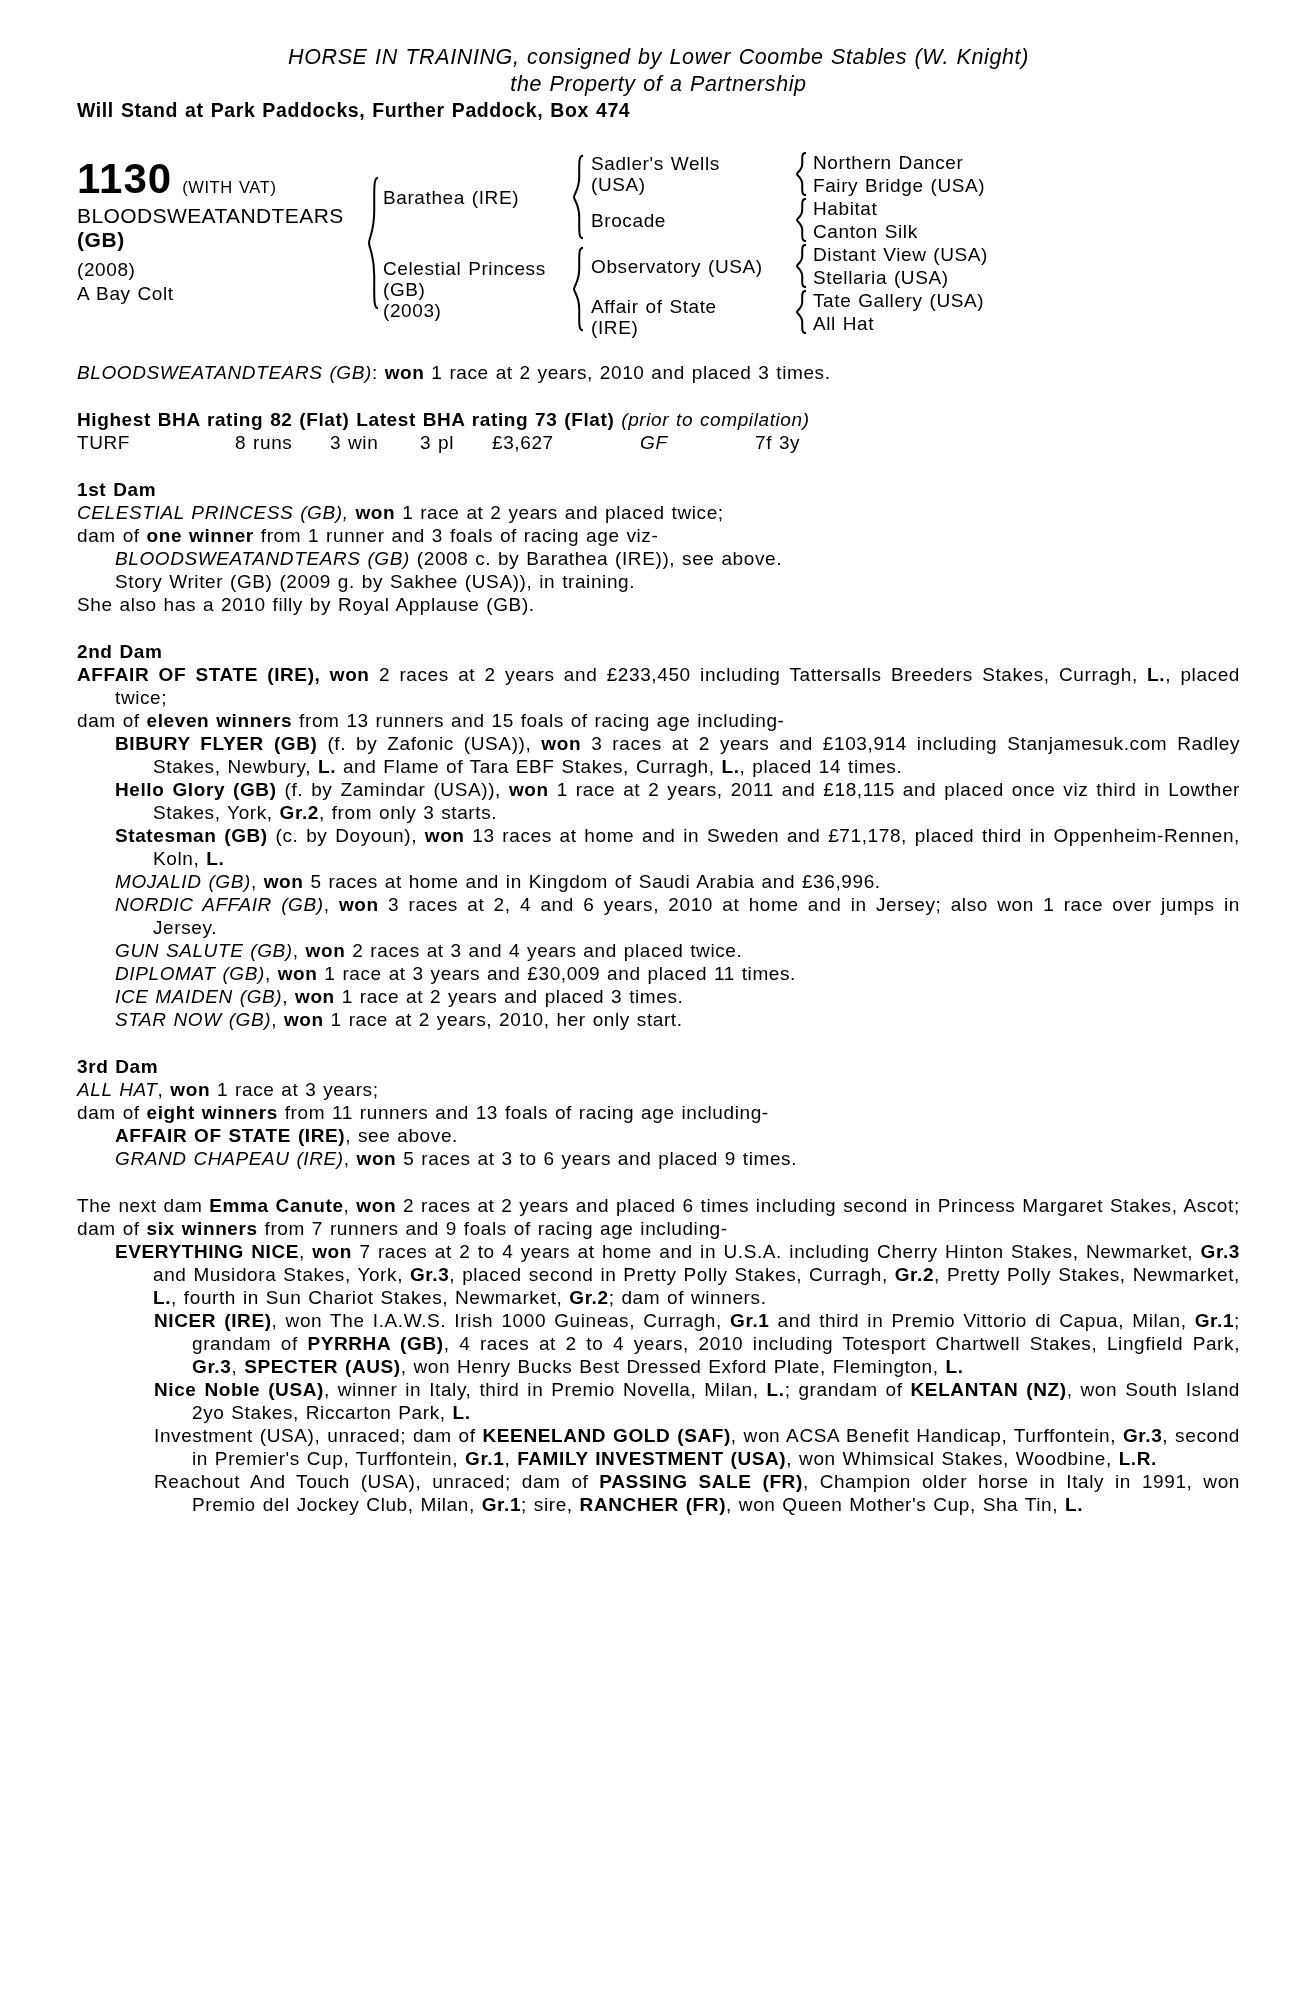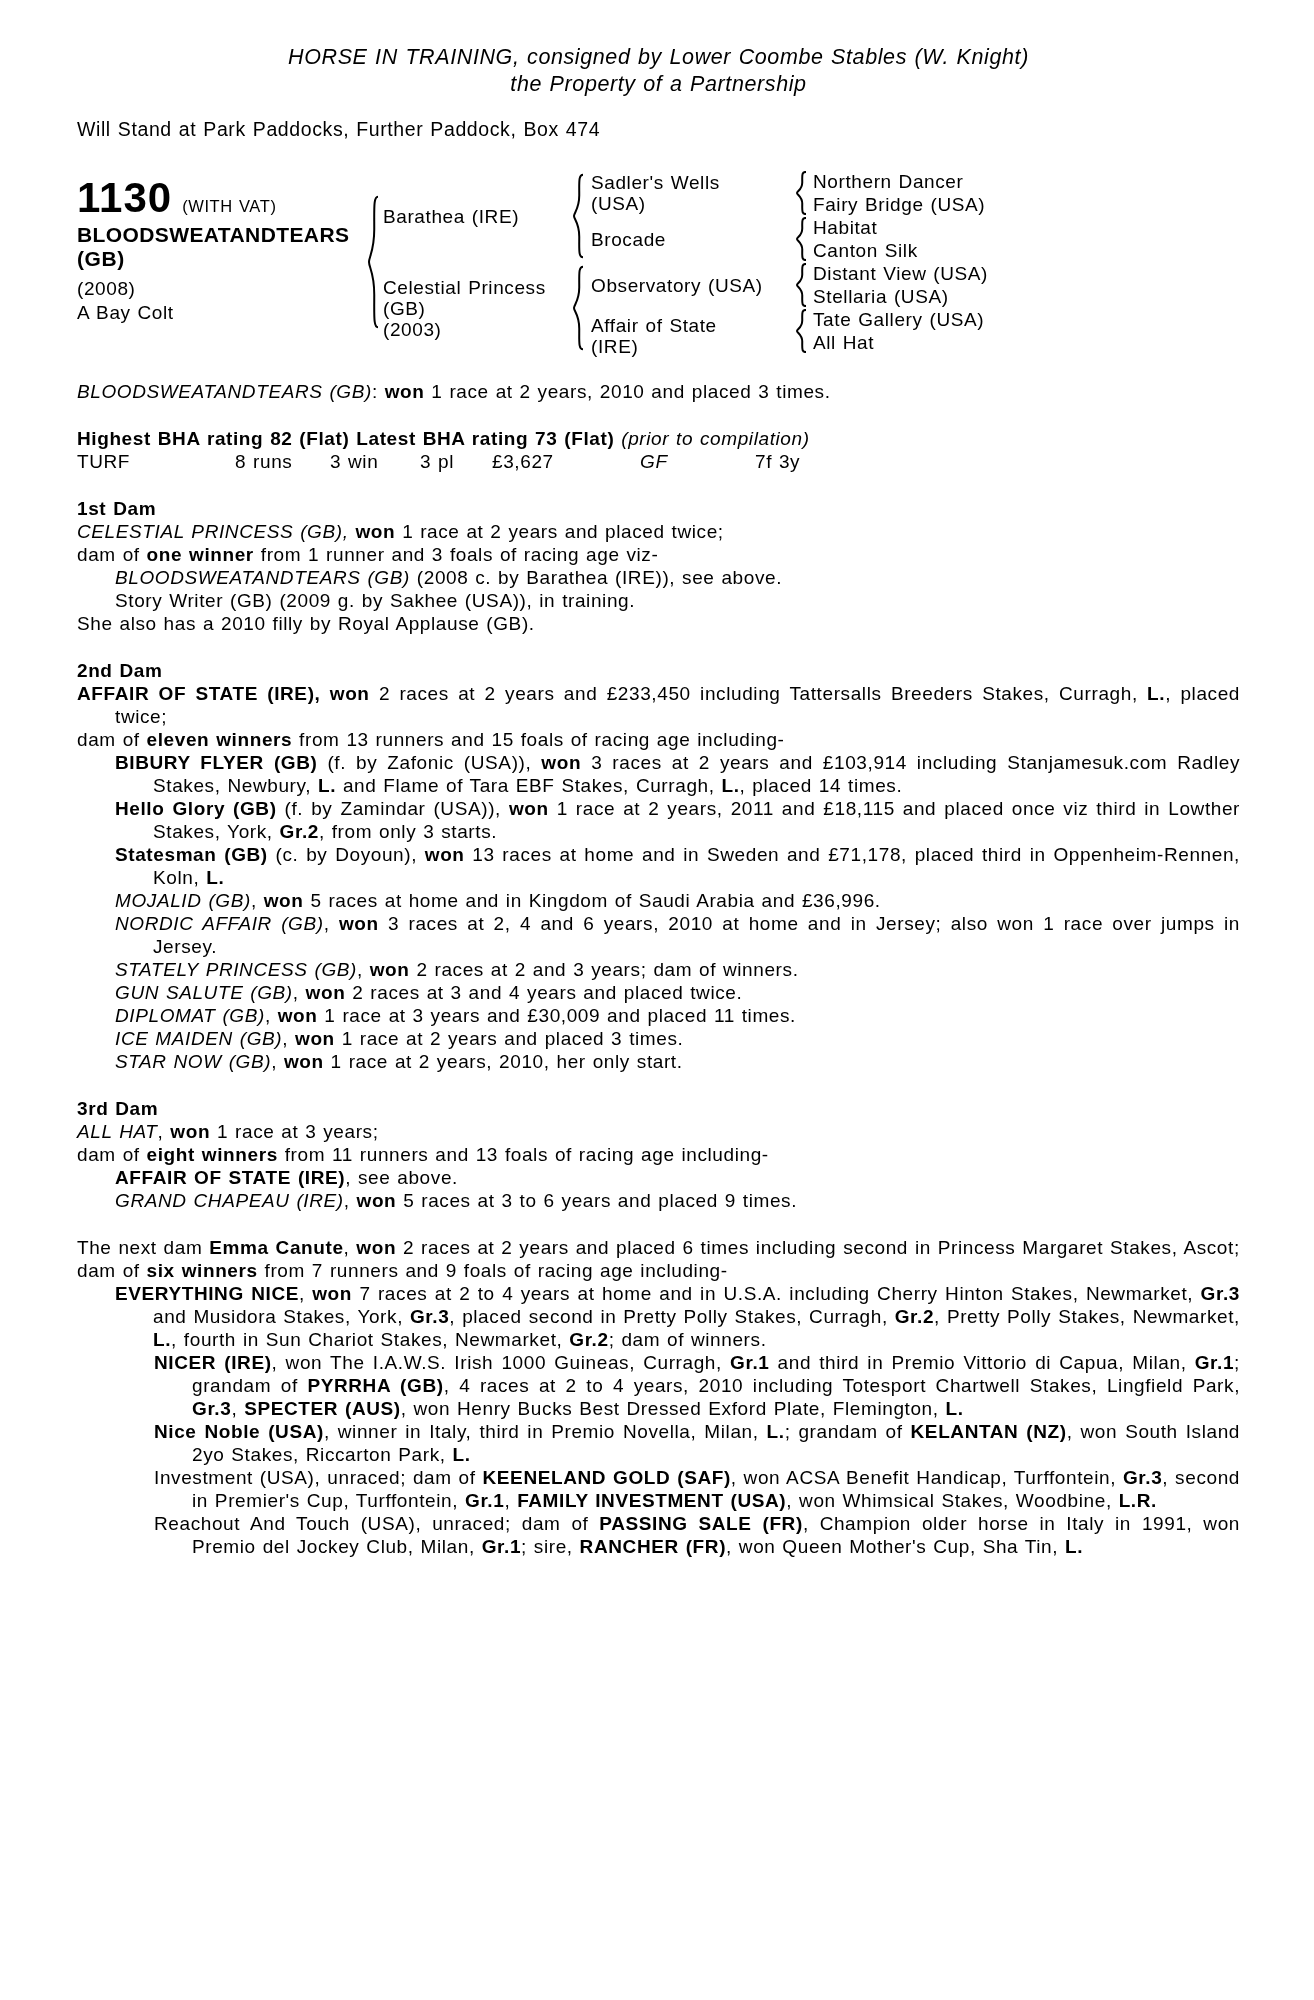--- a/index.html
+++ b/index.html
@@ -7,29 +7,29 @@
   body {
     width:1314px; min-height:2000px;
     color:#000;
     font-family:"Liberation Sans","DejaVu Sans",sans-serif;
     font-size:19px; letter-spacing:0.6px; word-spacing:1px;
   }
   .page { padding:44px 74px 40px 77px; }
 
   
   .hdr-line1, .hdr-line2 { text-align:center; font-style:italic; font-size:21.5px; line-height:27px; }
-  .hdr-line3 { font-weight:normal; font-size:19.5px; line-height:25px; margin-top:19px; }
+  .hdr-line3 { font-weight:bold; font-size:19.5px; line-height:25px; margin-top:0; }
 
   
   .top-row { display:flex; margin-top:28px; }
   .lot-block { width:286px; flex:none; padding-top:6px; }
   .lot-line { display:flex; align-items:baseline; gap:10px; }
   .lot-number { font-size:42px; font-weight:bold; letter-spacing:1px; line-height:44px; }
   .lot-vat { font-size:16.5px; }
-  .horse-name { font-weight:bold; font-size:21px; letter-spacing:0.4px; margin-top:3px; }
+  .horse-name { font-weight:normal; font-size:21px; letter-spacing:0.4px; margin-top:3px; }
   .horse-suffix { font-weight:bold; font-size:21px; }
   .horse-year { margin-top:6px; line-height:24px; }
   .horse-desc { line-height:24px; }
 
   .pedigree { flex:1; display:grid; grid-template-columns:20px 182px 26px 198px 24px 1fr; grid-auto-rows:23px; }
   .pcell { display:flex; align-items:center; white-space:pre-line; line-height:21px; }
   .brace { display:flex; align-items:center; justify-content:center; }
   .brace svg { width:15px; display:block; }
   .br-main svg { height:136px; }
   .br-4 svg { height:86px; }
@@ -159,21 +159,20 @@
       <div class="para indent-1"><span>Story Writer (GB) (2009 g. by Sakhee (USA)), in training.</span></div>
       <div class="para indent-0"><span>She also has a 2010 filly by Royal Applause (GB).</span></div>
       <div class="space-before heading">2nd Dam</div>
       <div class="para indent-0"><span class="bold">AFFAIR OF STATE (IRE), won</span><span> 2 races at 2 years and £233,450 including Tattersalls Breeders Stakes, Curragh, </span><span class="bold">L.</span><span>, placed twice;</span></div>
       <div class="para indent-0"><span>dam of </span><span class="bold">eleven winners</span><span> from 13 runners and 15 foals of racing age including-</span></div>
       <div class="para indent-1"><span class="bold">BIBURY FLYER (GB)</span><span> (f. by Zafonic (USA)), </span><span class="bold">won</span><span> 3 races at 2 years and £103,914 including Stanjamesuk.com Radley Stakes, Newbury, </span><span class="bold">L.</span><span> and Flame of Tara EBF Stakes, Curragh, </span><span class="bold">L.</span><span>, placed 14 times.</span></div>
       <div class="para indent-1"><span class="bold">Hello Glory (GB)</span><span> (f. by Zamindar (USA)), </span><span class="bold">won</span><span> 1 race at 2 years, 2011 and £18,115 and placed once viz third in Lowther Stakes, York, </span><span class="bold">Gr.2</span><span>, from only 3 starts.</span></div>
       <div class="para indent-1"><span class="bold">Statesman (GB)</span><span> (c. by Doyoun), </span><span class="bold">won</span><span> 13 races at home and in Sweden and £71,178, placed third in Oppenheim-Rennen, Koln, </span><span class="bold">L.</span></div>
       <div class="para indent-1"><span class="italic">MOJALID (GB)</span><span>, </span><span class="bold">won</span><span> 5 races at home and in Kingdom of Saudi Arabia and £36,996.</span></div>
       <div class="para indent-1"><span class="italic">NORDIC AFFAIR (GB)</span><span>, </span><span class="bold">won</span><span> 3 races at 2, 4 and 6 years, 2010 at home and in Jersey; also won 1 race over jumps in Jersey.</span></div>
-      <div class="para indent-1"><span class="italic">STATELY PRINCESS (GB)</span><span>, </span><span class="bold">won</span><span> 2 races at 2 and 3 years; dam of winners.</span></div>
       <div class="para indent-1"><span class="italic">GUN SALUTE (GB)</span><span>, </span><span class="bold">won</span><span> 2 races at 3 and 4 years and placed twice.</span></div>
       <div class="para indent-1"><span class="italic">DIPLOMAT (GB)</span><span>, </span><span class="bold">won</span><span> 1 race at 3 years and £30,009 and placed 11 times.</span></div>
       <div class="para indent-1"><span class="italic">ICE MAIDEN (GB)</span><span>, </span><span class="bold">won</span><span> 1 race at 2 years and placed 3 times.</span></div>
       <div class="para indent-1"><span class="italic">STAR NOW (GB)</span><span>, </span><span class="bold">won</span><span> 1 race at 2 years, 2010, her only start.</span></div>
       <div class="space-before heading">3rd Dam</div>
       <div class="para indent-0"><span class="italic">ALL HAT</span><span>, </span><span class="bold">won</span><span> 1 race at 3 years;</span></div>
       <div class="para indent-0"><span>dam of </span><span class="bold">eight winners</span><span> from 11 runners and 13 foals of racing age including-</span></div>
       <div class="para indent-1"><span class="bold">AFFAIR OF STATE (IRE)</span><span>, see above.</span></div>
       <div class="para indent-1"><span class="italic">GRAND CHAPEAU (IRE)</span><span>, </span><span class="bold">won</span><span> 5 races at 3 to 6 years and placed 9 times.</span></div>
       <div class="space-before para indent-0"><span>The next dam </span><span class="bold">Emma Canute</span><span>, </span><span class="bold">won</span><span> 2 races at 2 years and placed 6 times including second in Princess Margaret Stakes, Ascot;</span></div>

